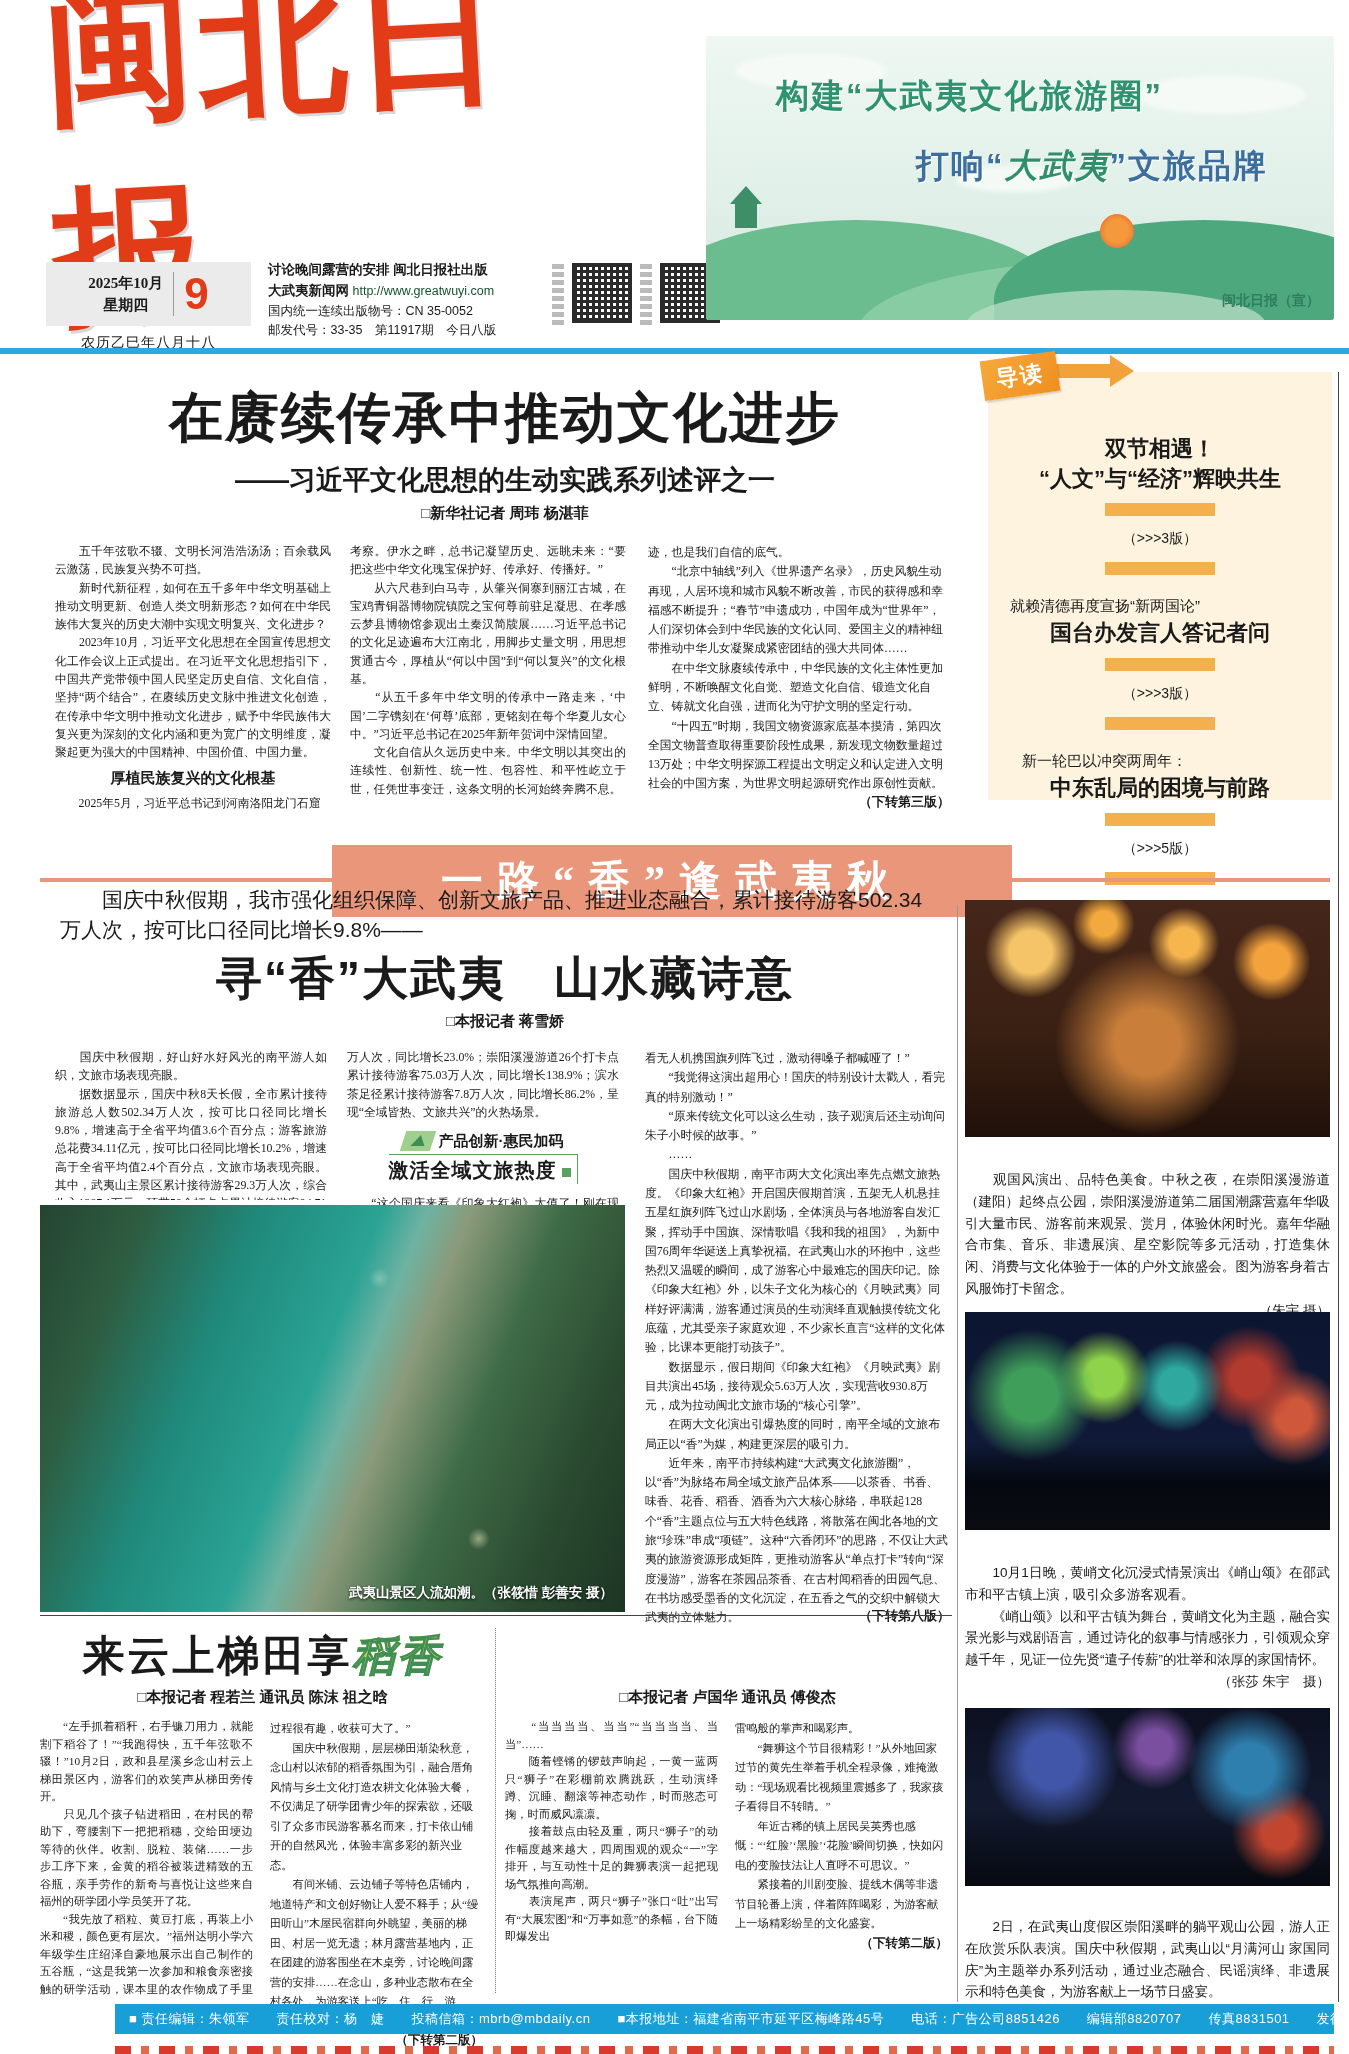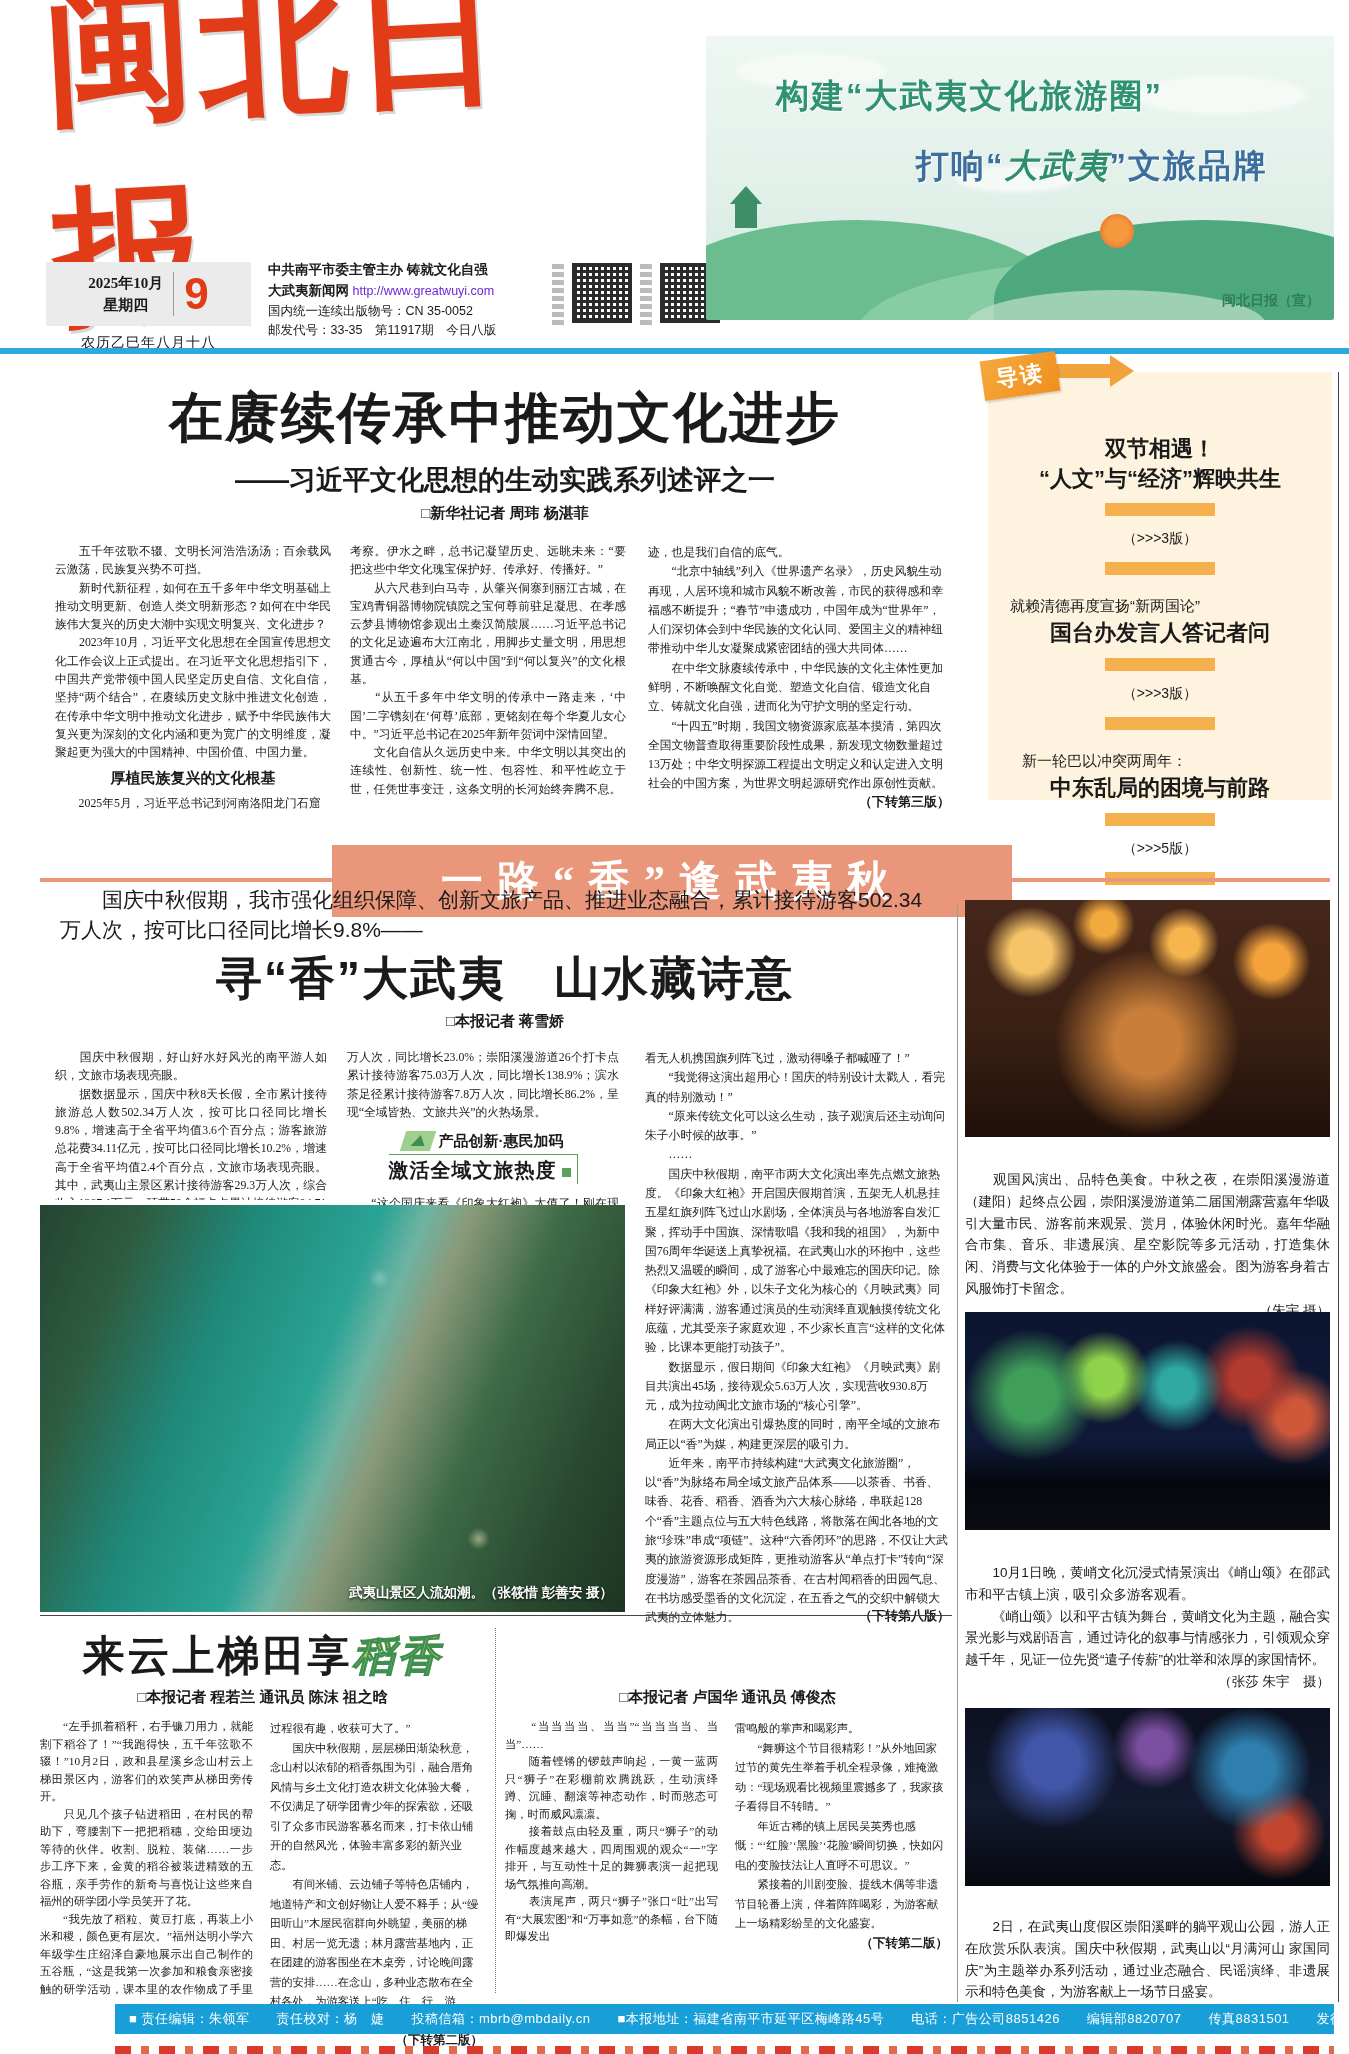--- a/index.html
+++ b/index.html
@@ -11,21 +11,21 @@
   .masthead{left:50px;top:34px;width:600px;height:220px;display:flex;align-items:center;justify-content:center;}
   .masthead span{font-size:148px;font-weight:900;color:#e23b17;letter-spacing:6px;
      transform:rotate(-3deg);text-shadow:2px 3px 0 #d8d8d8, -1px -1px 0 #f5f5f5;font-family:"Liberation Serif",serif;}
   .datebox{left:46px;top:262px;width:205px;height:64px;background:#ebebeb;display:flex;align-items:center;justify-content:center;gap:10px;}
   .datebox .dlines{font-size:15px;line-height:1.5;text-align:center;font-weight:bold;}
   .datebox .vdiv{width:1px;height:44px;background:#9c9c9c;}
   .datebox .pageno{font-size:44px;font-weight:900;color:#e23b17;font-family:"Liberation Sans",sans-serif;}
   .lunar{left:46px;top:334px;width:205px;text-align:center;font-size:14px;letter-spacing:1px;}
   .pubinfo{left:268px;top:260px;width:275px;font-size:12.5px;line-height:1.55;}
   .pubinfo .b{font-weight:bold;font-size:13.5px;}
-  .pubinfo .url{color:#6d28d9;}
+  .pubinfo .url{color:#14532d;}
   .qrgroup{left:552px;top:263px;display:flex;gap:8px;align-items:flex-start;}
   .qrstrip{width:12px;height:62px;background:repeating-linear-gradient(0deg,#bbb 0 5px,#fff 5px 8px);}
   .qr{width:60px;height:60px;background:
       repeating-linear-gradient(0deg,#2b2b2b 0 3px,transparent 3px 6px),
       repeating-linear-gradient(90deg,#2b2b2b 0 3px,transparent 3px 6px),#fff;
       border:2px solid #2b2b2b;box-sizing:border-box;}
   
   .promo{left:706px;top:36px;width:628px;height:284px;border-radius:3px;overflow:hidden;
      background:linear-gradient(180deg,#eef7f2 0%,#e2f0ea 55%,#d2e9dd 100%);}
   .cloud{position:absolute;background:#f7fbf8;border-radius:50%;filter:blur(2px);opacity:.9;}
@@ -135,21 +135,21 @@
     <div class="dlines">
       <div>2025年10月</div>
       <div>星期四</div>
     </div>
     <div class="vdiv"></div>
     <div class="pageno">9</div>
   </div>
   <div class="abs lunar">农历乙巳年八月十八</div>
 
   <div class="abs pubinfo sans">
-    <div class="b">中共南平市委主管主办 铸就文化自强</div>
+    <div class="b">讨论晚间露营的安排 闽北日报社出版</div>
     <div><span class="b">大武夷新闻网</span>
       <span class="url">http://www.greatwuyi.com</span></div>
     <div>国内统一连续出版物号：CN 35-0052</div>
     <div>邮发代号：33-35　第11917期　今日八版</div>
   </div>
 
   <div class="abs qrgroup">
     <div class="qrstrip"></div>
     <div class="qr"></div>
     <div class="qrstrip"></div>

